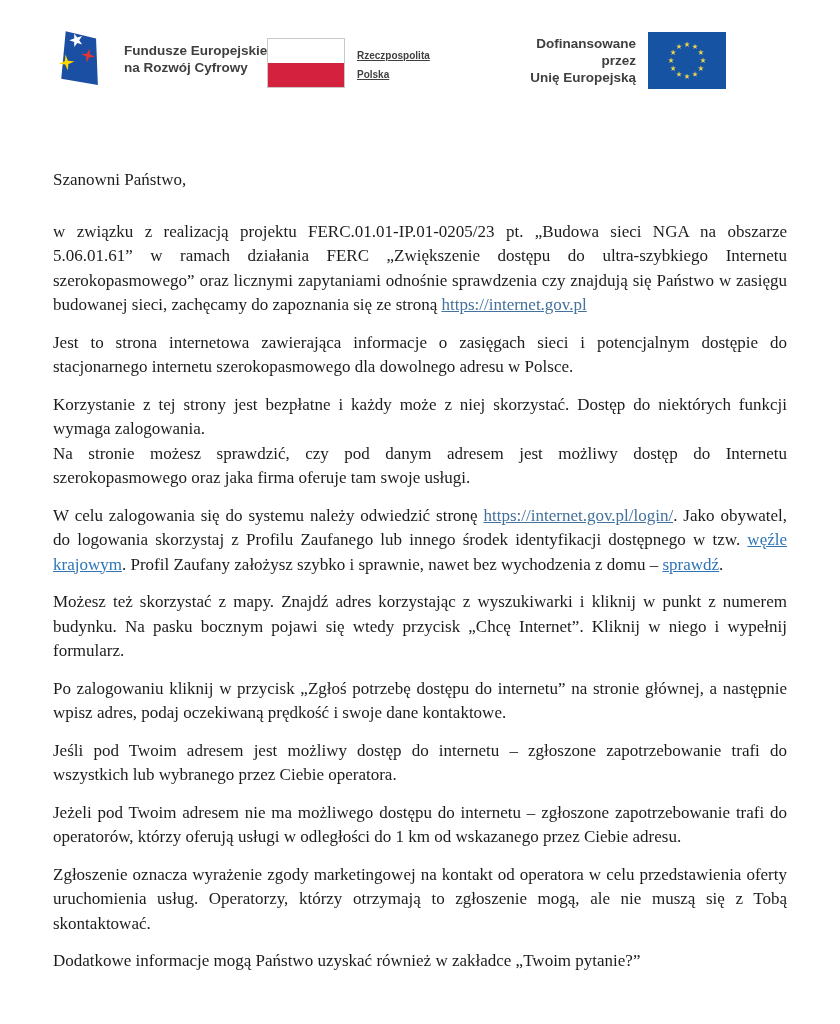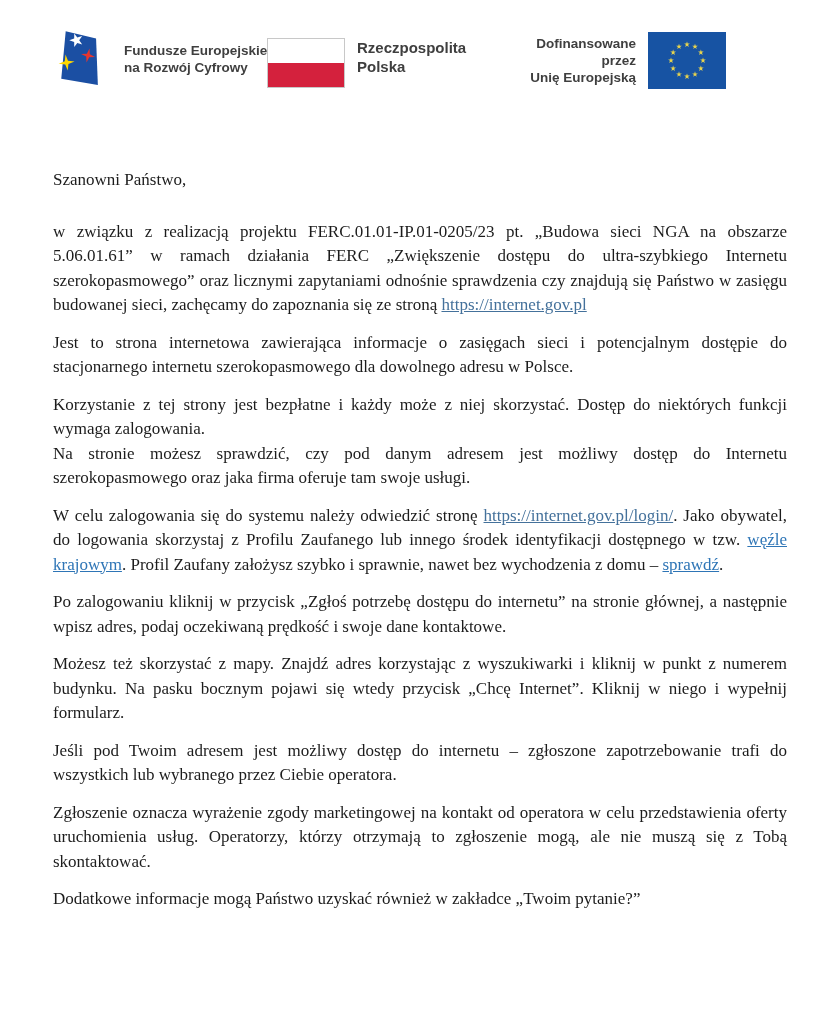--- a/index.html
+++ b/index.html
@@ -25,21 +25,21 @@
   .logos{position:relative;height:95px;}
   .logo-group{position:absolute;display:flex;align-items:center;}
   .logo-group.fe{left:55px;top:28px;gap:19px;}
   .logo-group.pl{left:267px;top:38px;gap:12px;align-items:flex-start;}
   .logo-group.eu{right:114px;top:32px;gap:12px;align-items:center;}
   .logo-text{
     font-family:"Liberation Sans",sans-serif;font-weight:700;
     color:var(--logo-text);
   }
   .fe .logo-text{font-size:13.5px;line-height:17px;}
-  .pl .logo-text{font-size:15px;line-height:19px;}
+  .pl .logo-text{font-size:10px;line-height:19px;margin-top:8px;text-decoration:underline;}
   .eu .logo-text{font-size:13.5px;line-height:17px;text-align:right;width:135px;}
   .pl-flag{
     width:76px;height:48px;border:1px solid var(--pl-flag-border);
     display:flex;flex-direction:column;
   }
   .pl-flag .half-white{flex:1;background:#ffffff;}
   .pl-flag .half-red{flex:1;background:var(--pl-flag-red);}
   
   .content{
     padding:0 53px;margin-top:73px;
@@ -118,25 +118,26 @@
 
     <p><span>w związku z realizacją projektu FERC.01.01-IP.01-0205/23 pt. „Budowa sieci NGA na obszarze 5.06.01.61” w ramach działania FERC „Zwiększenie dostępu do ultra-szybkiego Internetu szerokopasmowego” oraz licznymi zapytaniami odnośnie sprawdzenia czy znajdują się Państwo w zasięgu budowanej sieci, zachęcamy do zapoznania się ze stroną </span><a class="link url">https://internet.gov.pl</a></p>
 
     <p>Jest to strona internetowa zawierająca informacje o zasięgach sieci i potencjalnym dostępie do stacjonarnego internetu szerokopasmowego dla dowolnego adresu w Polsce.</p>
 
     <p class="tight">Korzystanie z tej strony jest bezpłatne i każdy może z niej skorzystać. Dostęp do niektórych funkcji wymaga zalogowania.</p>
     <p>Na stronie możesz sprawdzić, czy pod danym adresem jest możliwy dostęp do Internetu szerokopasmowego oraz jaka firma oferuje tam swoje usługi.</p>
 
     <p><span>W celu zalogowania się do systemu należy odwiedzić stronę </span><a class="link url">https://internet.gov.pl/login/</a><span>. Jako obywatel, do logowania skorzystaj z Profilu Zaufanego lub innego środek identyfikacji dostępnego w tzw. </span><a class="link word">węźle krajowym</a><span>. Profil Zaufany założysz szybko i sprawnie, nawet bez wychodzenia z domu – </span><a class="link word">sprawdź</a><span>.</span></p>
 
+    <p>Możesz też skorzystać z mapy. Znajdź adres korzystając z wyszukiwarki i kliknij w punkt z numerem budynku. Na pasku bocznym pojawi się wtedy przycisk „Chcę Internet”. Kliknij w niego i wypełnij formularz.</p>
+
     <p>Po zalogowaniu kliknij w przycisk „Zgłoś potrzebę dostępu do internetu” na stronie głównej, a następnie wpisz adres, podaj oczekiwaną prędkość i swoje dane kontaktowe.</p>
-
-    <p>Możesz też skorzystać z mapy. Znajdź adres korzystając z wyszukiwarki i kliknij w punkt z numerem budynku. Na pasku bocznym pojawi się wtedy przycisk „Chcę Internet”. Kliknij w niego i wypełnij formularz.</p>
 
     <p>Jeśli pod Twoim adresem jest możliwy dostęp do internetu – zgłoszone zapotrzebowanie trafi do wszystkich lub wybranego przez Ciebie operatora.</p>
 
+    <p>Jeżeli pod Twoim adresem nie ma możliwego dostępu do internetu – zgłoszone zapotrzebowanie trafi do operatorów, którzy oferują usługi w odległości do 1 km od wskazanego przez Ciebie adresu.</p>
 
     <p class="extra-top">Zgłoszenie oznacza wyrażenie zgody marketingowej na kontakt od operatora w celu przedstawienia oferty uruchomienia usług. Operatorzy, którzy otrzymają to zgłoszenie mogą, ale nie muszą się z Tobą skontaktować.</p>
 
     <p>Dodatkowe informacje mogą Państwo uzyskać również w zakładce „Twoim pytanie?”</p>
 
   </main>
 </div>
 
 </body></html>

